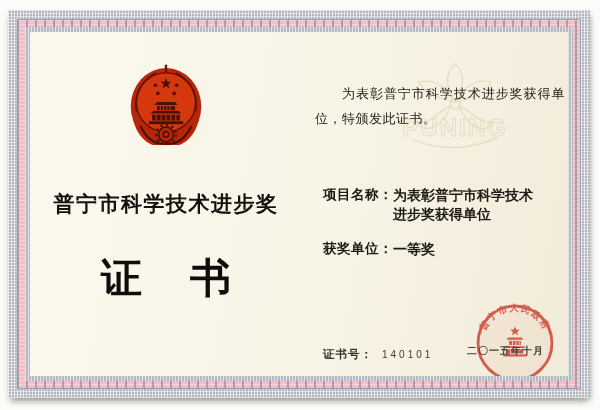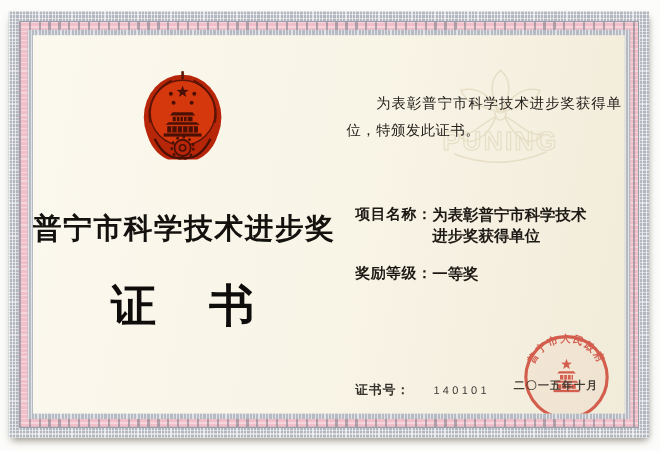--- a/index.html
+++ b/index.html
@@ -32,21 +32,21 @@
       #b6bac2;
   }
   .paper{
     position:relative;width:100%;height:100%;overflow:hidden;
     background:linear-gradient(100deg,#fbf8ee 0%,#f8f4e6 55%,#f1ebd9 100%);
   }
   
   .emblem{position:absolute;left:95px;top:31px;width:82px;height:92px;}
   .award-title{
     position:absolute;left:0;top:158px;width:272px;text-align:center;
-    font-size:26px;font-weight:bold;letter-spacing:1.5px;color:#14120f;white-space:nowrap;
+    font-size:21px;font-weight:bold;letter-spacing:1.5px;color:#14120f;white-space:nowrap;
   }
   .cert-title{
     position:absolute;left:0;top:219px;width:272px;text-align:center;
     font-size:41px;font-weight:bold;color:#0e0d0b;
     letter-spacing:48px;padding-left:48px;box-sizing:border-box;white-space:nowrap;
   }
   
   .intro{
     position:absolute;left:285px;top:49px;width:250px;
     font-size:13px;line-height:25px;font-weight:normal;color:#24211c;
@@ -55,21 +55,21 @@
   .row{position:absolute;left:293px;display:flex;align-items:flex-start;}
   .row-1{top:154px;justify-content:flex-end;} .row-2{top:208px;} .row-3{top:260px;}
   .field-label{
     flex:0 0 70px;font-size:13.5px;font-weight:bold;color:#1d1a15;
     letter-spacing:.5px;white-space:nowrap;
   }
   .field-value{font-size:14px;font-weight:bold;color:#1d1a15;line-height:19px;}
   .value-1{width:150px;}
   .value-2{white-space:nowrap;}
   .value-3{white-space:nowrap;letter-spacing:-0.3px;}
-  .certno-row{position:absolute;left:293px;top:315px;display:flex;align-items:baseline;gap:12px;}
+  .certno-row{position:absolute;left:293px;top:315px;display:flex;align-items:baseline;}
   .certno-label{font-size:11.5px;font-weight:bold;color:#35312b;letter-spacing:1px;}
   .certno-value{font-size:10px;color:#3c3a36;letter-spacing:3px;margin-left:9px;}
   .date{
     position:absolute;left:437px;top:312px;font-size:10px;font-weight:bold;
     color:#433d34;letter-spacing:1px;white-space:nowrap;
   }
   .seal{position:absolute;left:443px;top:269px;width:84px;height:84px;opacity:.88;}
   .watermark{position:absolute;left:365px;top:24px;width:120px;height:104px;opacity:.9;}
 </style>
 </head>
@@ -135,21 +135,21 @@
           <div class="cert-title">证书</div>
 
           <div class="intro">为表彰普宁市科学技术进步奖获得单位，特颁发此证书。</div>
 
           <div class="row row-1">
             <div class="field-label">项目名称：</div>
             <div class="field-value value-1">为表彰普宁市科学技术进步奖获得单位</div>
           </div>
 
           <div class="row row-2">
-            <div class="field-label">奖励等级：</div>
+            <div class="field-label">获奖单位：</div>
             <div class="field-value value-2">一等奖</div>
           </div>
 
 
           <svg class="seal" viewBox="0 0 100 100">
             <defs>
               <path id="sealarc" d="M 14 62 A 38 38 0 1 1 86 62" fill="none"></path>
             </defs>
             <circle cx="50" cy="50" r="44" fill="rgba(214,90,70,0.07)" stroke="#cf4a3a" stroke-width="3.4"></circle>
             <text font-size="11" font-weight="bold" fill="#cf4a3a" letter-spacing="2">

